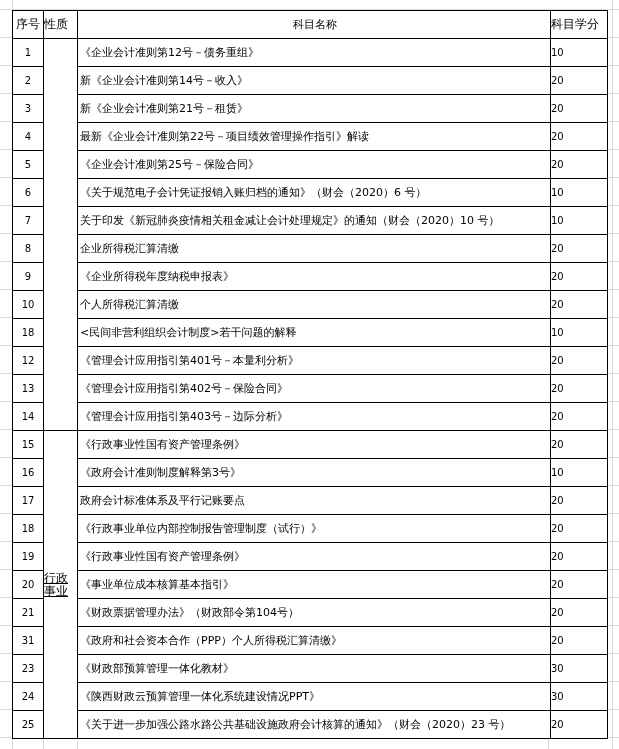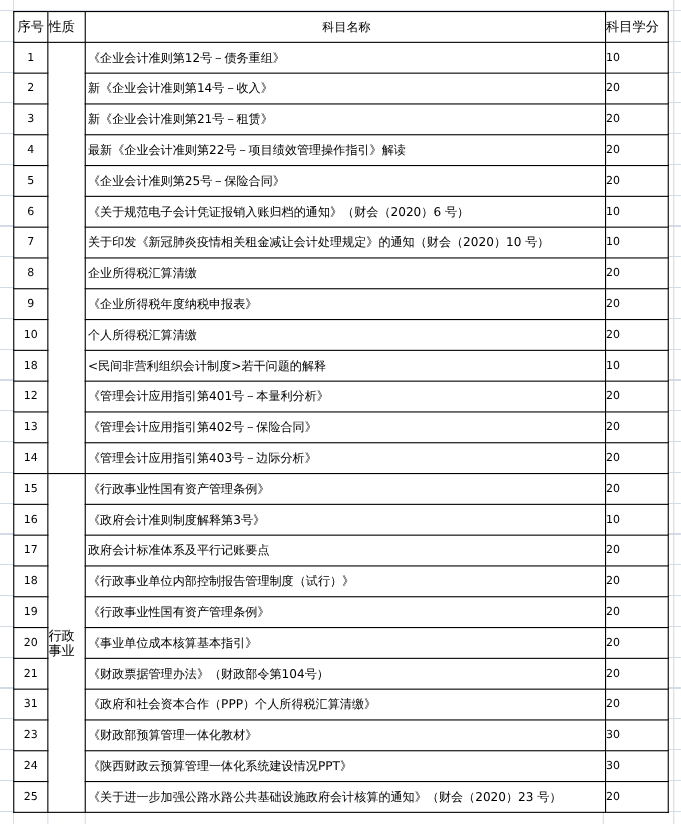--- a/index.html
+++ b/index.html
@@ -16,21 +16,21 @@
   .vline-bottom3 { position:absolute; left:548px; top:738px; width:1px; height:11px; background:#d4dbe8; }
   table { position:absolute; left:12px; top:10px; border-collapse:collapse; table-layout:fixed; background:#fff; }
   td, th { border:1px solid #000; height:27px; padding:0; font-weight:normal; overflow:hidden; white-space:nowrap; }
   th { font-size:12px;font-family:Liberation Serif, serif; }
   .c-no { width:30px; text-align:center; font-size:10px; }
   .c-type { width:33px; text-align:left; }
   .c-name { width:470px; text-align:left; padding-left:2px; font-size:11px;margin-top:32px; }
   .c-cred { width:56px; text-align:left; font-size:10px; }
   th.c-name { text-align:center; }
   th.c-no, th.c-cred { font-size:12px; }
-  td.group { vertical-align:middle; font-size:12px; line-height:13px; white-space:normal; }
+  td.group { vertical-align:middle; font-size:12px; line-height:13px; white-space:normal;text-decoration:underline; }
 </style>
 </head>
 <body>
 
 <div class="gridbg"></div>
 <div class="vline-r"></div>
 <div class="vline-bottom1"></div>
 <div class="vline-bottom2"></div>
 <div class="vline-bottom3"></div>
 

